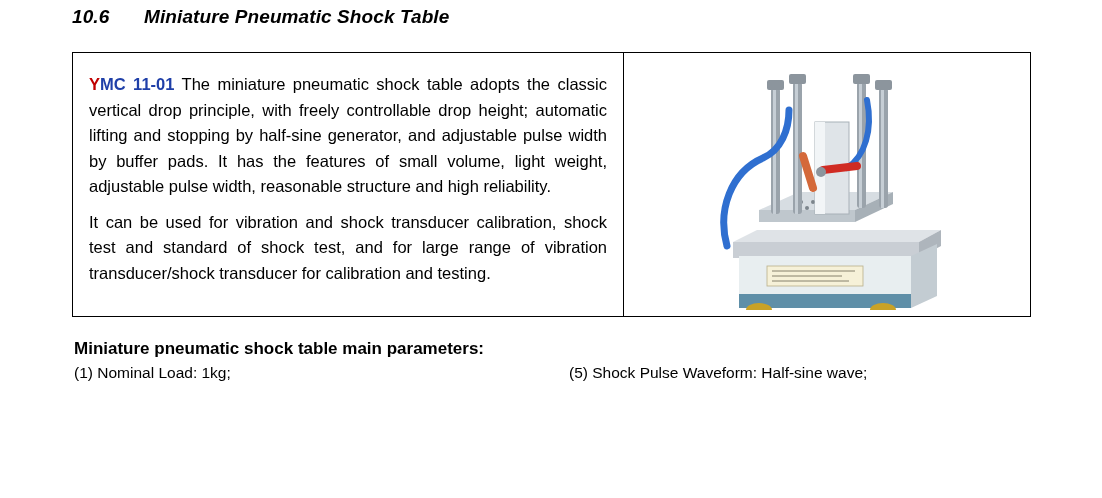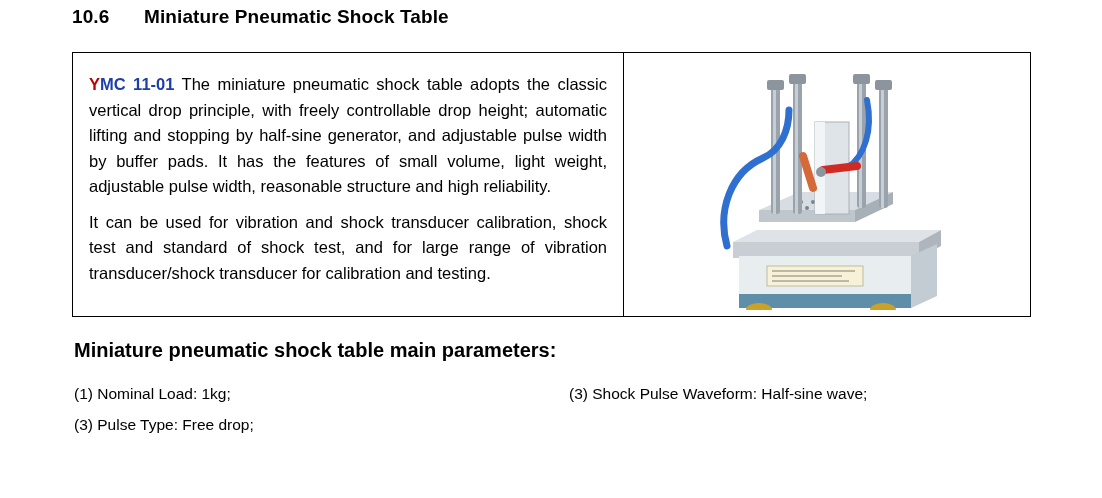--- a/index.html
+++ b/index.html
@@ -21,20 +21,21 @@
   }
   
   .heading {
     position: absolute;
     left: 72px;
     top: 6px;
     font-size: 19px;
     font-weight: bold;
     letter-spacing: 0.1px;
     white-space: nowrap;
+    font-style: italic;
   }
   .heading .num {
     display: inline-block;
     width: 72px;
   }
   
   .box {
     position: absolute;
     left: 72px;
     top: 52px;
@@ -82,27 +83,27 @@
     transform: translate(-50%, -50%);
     width: 260px;
     height: 250px;
   }
 
   
   .params-title {
     position: absolute;
     left: 74px;
     top: 339px;
-    font-size: 20px;
+    font-size: 17px;
     font-weight: bold;
   }
   .params {
     position: absolute;
     left: 74px;
-    top: 384px;
+    top: 363px;
     width: 950px;
   }
   .param-row {
     display: flex;
     height: 31px;
     align-items: flex-start;
   }
   .param-cell {
     font-size: 15.5px;
     line-height: 20px;
@@ -197,20 +198,19 @@
       </svg>
     </div>
 
   </div>
 
   <div class="params-title">Miniature pneumatic shock table main parameters:</div>
 
   <div class="params">
     <div class="param-row">
       <div class="param-cell col1">(1) Nominal Load: 1kg;</div>
-      <div class="param-cell col2">(3) Shock Pulse Waveform: Half-sine wave;</div>
+      <div class="param-cell col2">(5) Shock Pulse Waveform: Half-sine wave;</div>
     </div>
     <div class="param-row">
-      <div class="param-cell col1">(3) Pulse Type: Free drop;</div>
     </div>
   </div>
 
 </div>
 
 </body></html>

